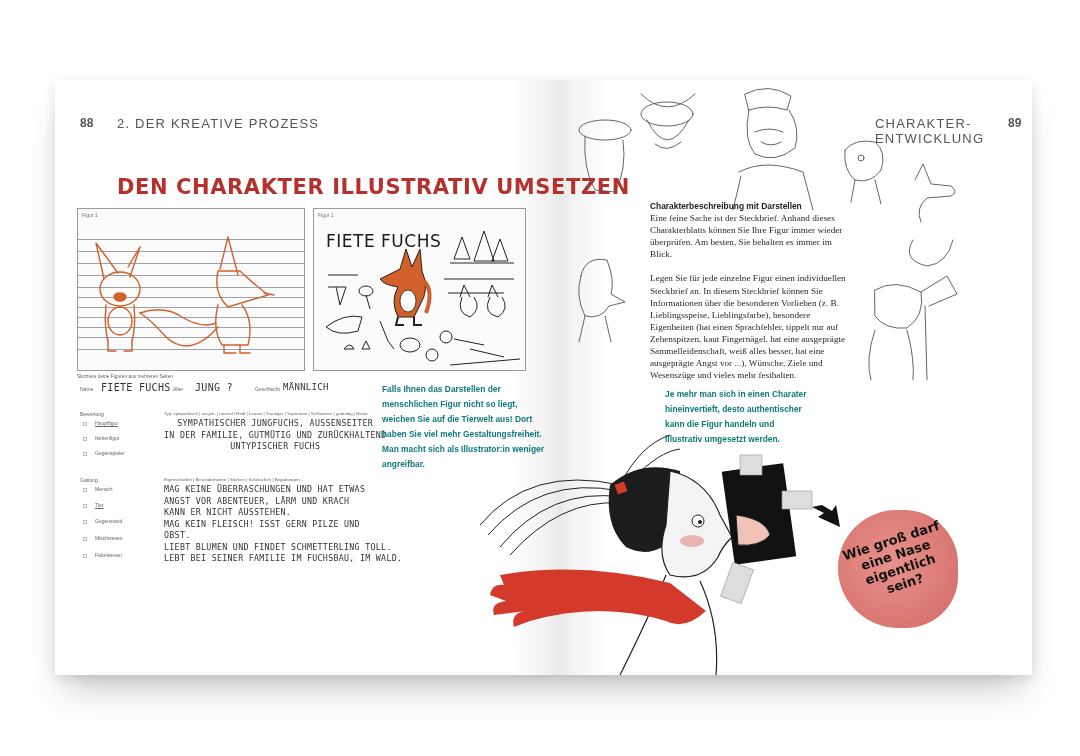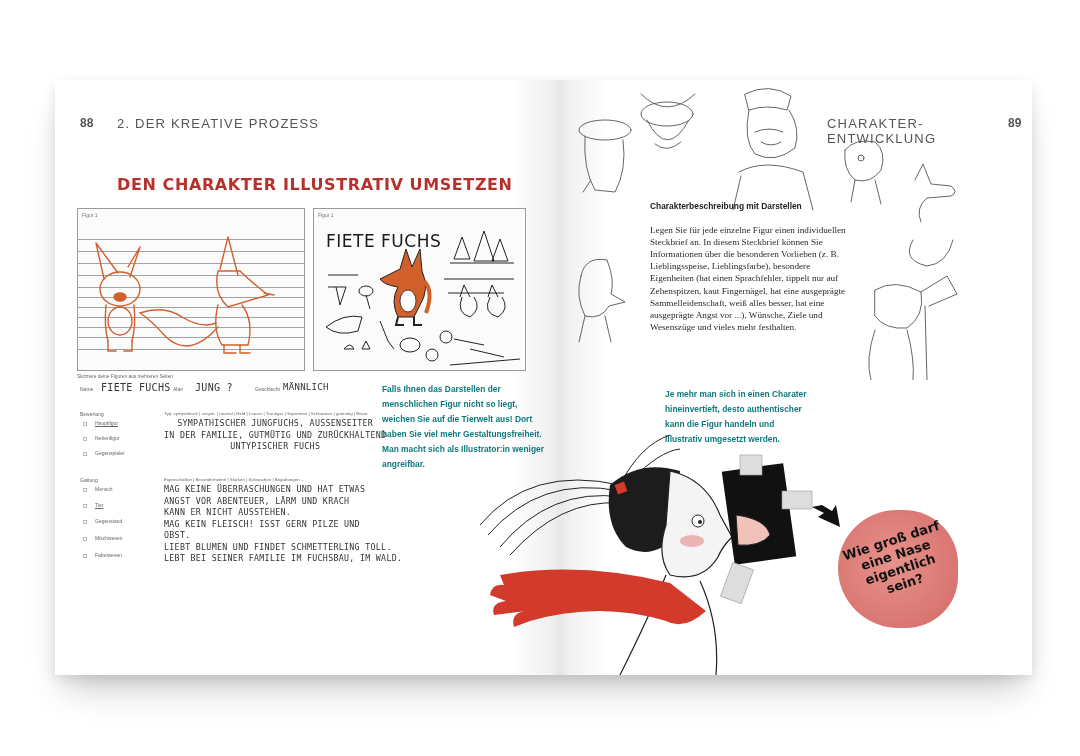--- a/index.html
+++ b/index.html
@@ -15,21 +15,21 @@
     position: absolute; left: 455px; top: 0; width: 100px; height: 595px;
     background: linear-gradient(90deg, rgba(0,0,0,0) 0%, rgba(0,0,0,0.06) 40%, rgba(0,0,0,0.09) 50%, rgba(0,0,0,0.05) 62%, rgba(0,0,0,0) 100%);
     pointer-events: none;
   }
 
   .running-head { position: absolute; top: 36px; font-size: 13px; letter-spacing: 1.2px; color: #555; }
   .page-num { position: absolute; top: 36px; font-size: 12px; font-weight: bold; color: #555; }
 
   .title {
     position: absolute; left: 62px; top: 95px;
-    font-family: "DejaVu Sans", sans-serif; font-weight: bold; font-size: 16px;
+    font-family: "DejaVu Sans", sans-serif; font-weight: bold; font-size: 21px;
     color: #b7312c; letter-spacing: 0.6px;
   }
 
   
   .fig {
     position: absolute; background: #fbfbfb; border: 1px solid #9a9a9a;
   }
   .fig .fig-label { position: absolute; left: 4px; top: 3px; font-size: 5px; color: #777; }
   .fig .ruled { position: absolute; left: 0; right: 0; border-top: 1px solid #9da3aa; }
 
@@ -165,21 +165,21 @@
 MAG KEIN FLEISCH! ISST GERN PILZE UND
 OBST.
 LIEBT BLUMEN UND FINDET SCHMETTERLING TOLL.
 LEBT BEI SEINER FAMILIE IM FUCHSBAU, IM WALD.</span>
     </div>
 
     <div class="teal" style="left:327px; top:302px; width:170px;">Falls Ihnen das Darstellen der menschlichen Figur nicht so liegt, weichen Sie auf die Tierwelt aus! Dort haben Sie viel mehr Gestaltungsfreiheit. Man macht sich als Illustrator:in weniger angreifbar.</div>
   </div>
 
   <div>
-    <span class="running-head" style="left:772px;">CHARAKTER-ENTWICKLUNG</span>
+    <span class="running-head" style="left:820px;">CHARAKTER-ENTWICKLUNG</span>
     <span class="page-num" style="left:941px;margin-left:12px;">89</span>
 
     <svg class="sketch" width="420" height="300" viewBox="0 0 420 300" style="left:500px; top:0;">
       <g fill="none" stroke="#555" stroke-width="0.9" stroke-linecap="round">
 
         <path d="M86 14 Q112 40 140 14"></path>
         <ellipse cx="112" cy="34" rx="26" ry="12"></ellipse>
         <path d="M92 40 Q112 80 134 40 M100 64 Q112 74 126 62"></path>
 
         <ellipse cx="50" cy="50" rx="26" ry="10"></ellipse>
@@ -200,20 +200,21 @@
         <path d="M30 236 L24 262 M50 236 L56 262"></path>
 
         <path d="M320 210 Q340 198 366 212 Q370 236 352 248 Q330 250 320 236 Z"></path>
         <path d="M366 212 L392 196 L402 214 L374 226"></path>
         <path d="M370 226 L372 300 M320 250 Q310 280 316 300 M352 250 Q360 280 358 300"></path>
       </g>
     </svg>
 
     <div class="body-serif" style="left:595px; top:120px; width:200px;">
       <div class="head">Charakterbeschreibung mit Darstellen</div>
+      <div>Eine feine Sache ist der Steckbrief. Anhand dieses Charakterblatts können Sie Ihre Figur immer wieder überprüfen. Am besten, Sie behalten es immer im Blick.</div>
       <div style="height:12px"></div>
       <div>Legen Sie für jede einzelne Figur einen individuellen Steckbrief an. In diesem Steckbrief können Sie Informationen über die besonderen Vorlieben (z. B. Lieblingsspeise, Lieblingsfarbe), besondere Eigenheiten (hat einen Sprachfehler, tippelt nur auf Zehenspitzen, kaut Fingernägel, hat eine ausgeprägte Sammelleidenschaft, weiß alles besser, hat eine ausgeprägte Angst vor ...), Wünsche, Ziele und Wesenszüge und vieles mehr festhalten.</div>
     </div>
 
     <div class="teal" style="left:586px; top:307px; width:146px;margin-left:24px;">Je mehr man sich in einen Charater hineinvertieft, desto authentischer kann die Figur handeln und illustrativ umgesetzt werden.</div>
 
     <svg class="sketch" width="400" height="260" viewBox="0 0 400 260" style="left:415px; top:335px;">
 
       <g stroke="#222" stroke-width="1" fill="none">
         <path d="M10 110 Q60 50 150 70"></path>

